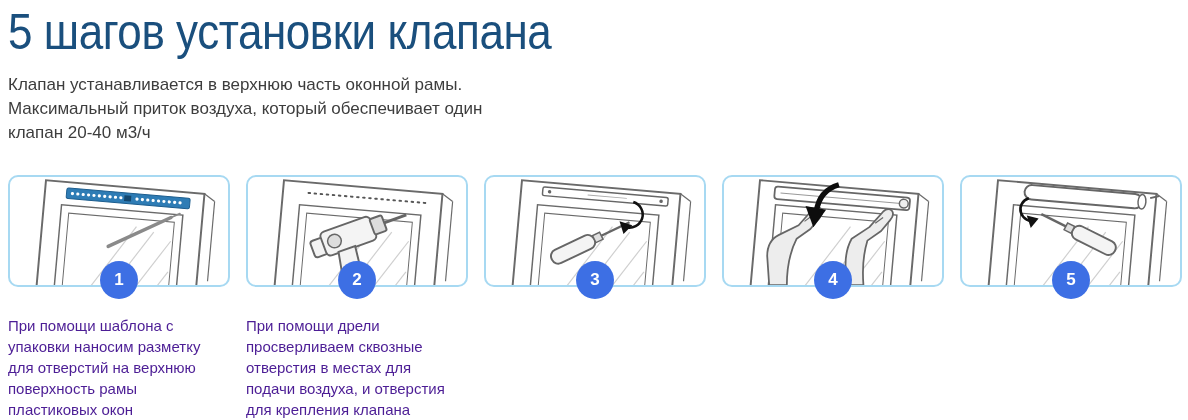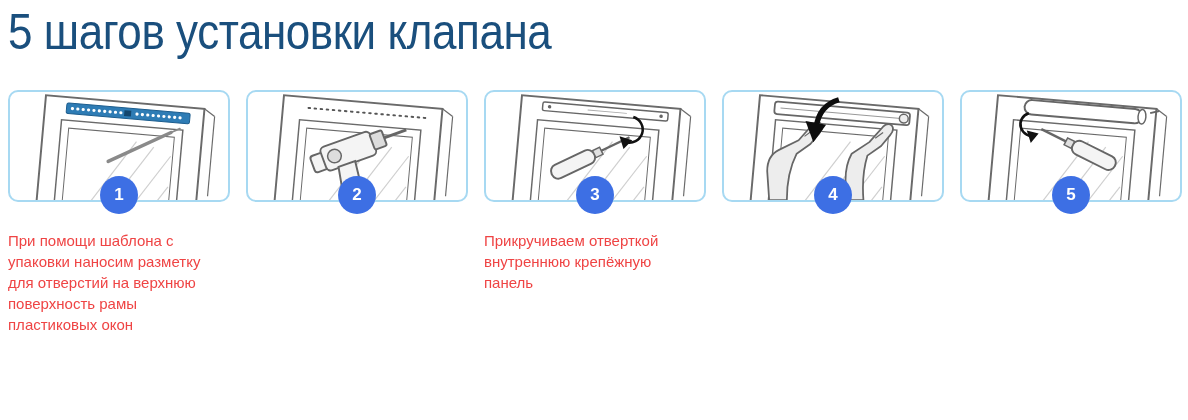--- a/index.html
+++ b/index.html
@@ -64,21 +64,21 @@
     display: flex;
     align-items: center;
     justify-content: center;
     z-index: 2;
   }
 
   .caption {
     margin-top: 28px;
     font-size: 15px;
     line-height: 21px;
-    color: #ef4444;
+    color: #4c1d95;
     padding-right: 8px;
   }
 </style>
 </head>
 <body>
 
 <svg width="0" height="0" style="position:absolute" aria-hidden="true">
   <defs>
     <g id="win-base">
       <rect x="32" y="10" width="162" height="150" fill="#ffffff" stroke="#6a6a6a" stroke-width="2"></rect>
@@ -93,20 +93,23 @@
         <line x1="122" y1="160" x2="164" y2="94"></line>
       </g>
     </g>
   </defs>
 </svg>
 
 <div class="page">
 
   <h1 class="title">5 шагов установки клапана</h1>
 
+  <p class="subtitle">Клапан устанавливается в верхнюю часть оконной рамы.
+Максимальный приток воздуха, который обеспечивает один
+клапан 20-40 м3/ч</p>
 
   <div class="steps-row">
 
     <div class="step">
       <div class="card">
         <svg viewBox="0 0 222 112" preserveAspectRatio="none">
           <g transform="rotate(5 111 60)">
             <use href="#win-base"></use>
             <rect x="54" y="16" width="126" height="11" rx="2" fill="#2e7cb5" stroke="#1c5d8e" stroke-width="1"></rect>
             <rect x="113" y="18.5" width="7" height="6" fill="#14476e"></rect>
@@ -140,20 +143,21 @@
               <polygon points="88,70 106,70 102,104 82,102"></polygon>
             </g>
             <line x1="142" y1="57.5" x2="166" y2="57.5" stroke="#666666" stroke-width="3"></line>
             <circle cx="88" cy="58" r="7" fill="#dddddd" stroke="#666666" stroke-width="1.5"></circle>
           </g>
         </svg>
       </div>
       <div class="badge">
         <span>2</span>
       </div>
+      <p class="caption">При помощи дрели просверливаем сквозные отверстия в местах для подачи воздуха, и отверстия для крепления клапана</p>
     </div>
 
     <div class="step">
       <div class="card">
         <svg viewBox="0 0 222 112" preserveAspectRatio="none">
           <g transform="rotate(5 111 60)">
             <use href="#win-base"></use>
             <rect x="54" y="15" width="128" height="9" rx="2" fill="#ffffff" stroke="#666666" stroke-width="1.5"></rect>
             <circle cx="61" cy="19.5" r="1.8" fill="#666666"></circle>
             <circle cx="175" cy="19.5" r="1.8" fill="#666666"></circle>
@@ -166,21 +170,20 @@
           </g>
           <g>
             <path d="M150,26 a13,13 0 1 1 -8,26" fill="none" stroke="#111111" stroke-width="2.6"></path>
             <polygon points="136,46 149,50 140,59" fill="#111111"></polygon>
           </g>
         </svg>
       </div>
       <div class="badge">
         <span>3</span>
       </div>
-      <p class="caption">Прикручиваем отверткой внутреннюю крепёжную панель</p>
     </div>
 
     <div class="step">
       <div class="card">
         <svg viewBox="0 0 222 112" preserveAspectRatio="none">
           <g transform="rotate(5 111 60)">
             <use href="#win-base"></use>
             <rect x="48" y="15" width="138" height="13" rx="3" fill="#ffffff" stroke="#666666" stroke-width="1.8"></rect>
             <line x1="54" y1="21.5" x2="180" y2="21.5" stroke="#999999" stroke-width="1"></line>
             <circle cx="180" cy="21.5" r="4.5" fill="#eeeeee" stroke="#666666" stroke-width="1.5"></circle>

